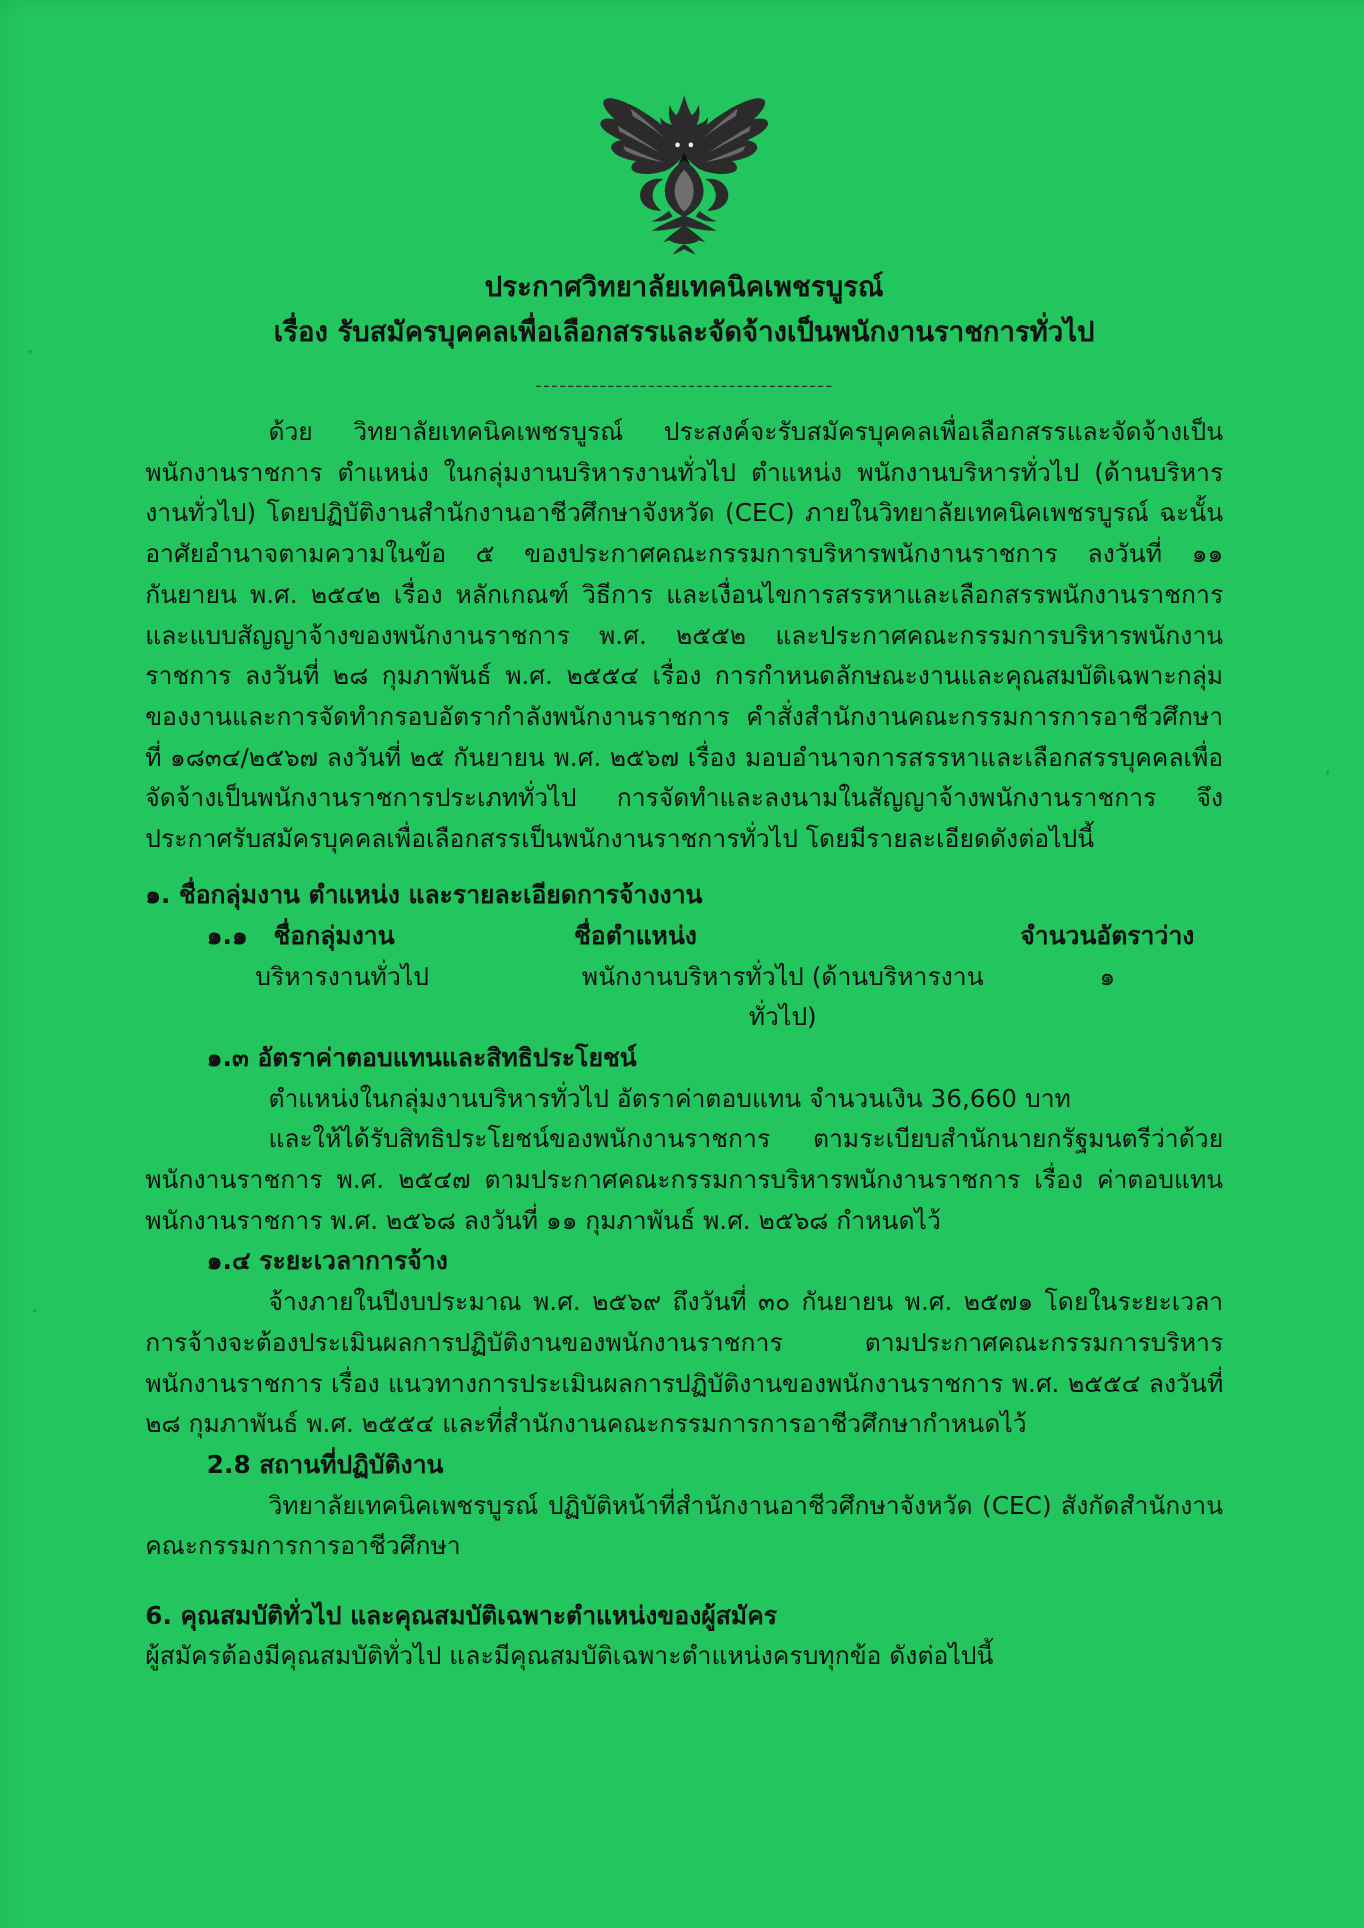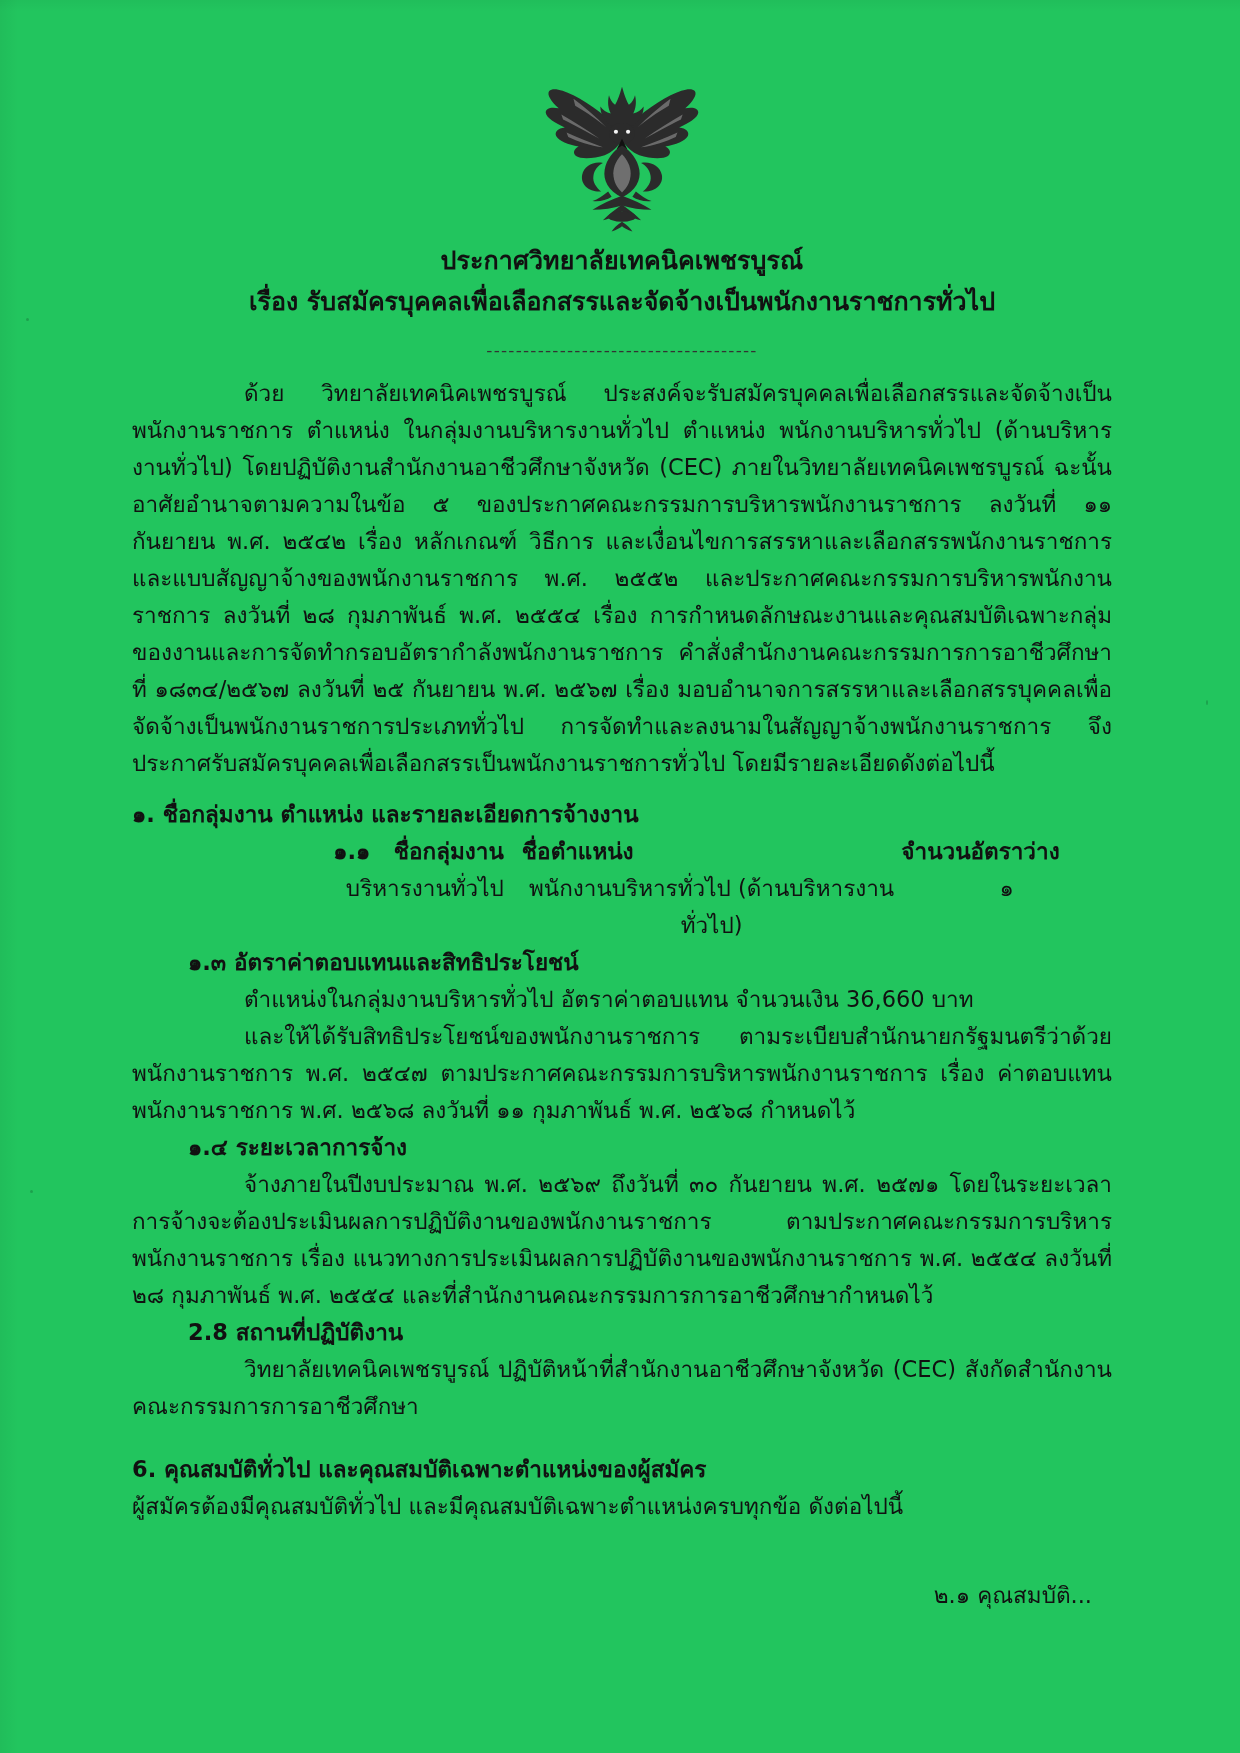--- a/index.html
+++ b/index.html
@@ -134,28 +134,28 @@
   .flow-para .lead { display: inline-block; width: 112px; }
 
   
   .pos-table {
     width: 100%;
     border-collapse: collapse;
     font-size: 22.5px;
     line-height: 37px;
   }
   .pos-table td { padding: 0; vertical-align: top; }
-  .col-group  { width: 300px; text-align: right; }
+  .col-group  { width: 300px; }
   .col-title  { width: 420px; text-align: center; }
   .col-count  { width: 230px; text-align: center; }
 
   .th-row td { font-weight: 700; }
   .th-row .col-group { padding-left: 56px; }
   .th-row .col-title { text-align: left; padding-left: 18px; }
-  .th-row .col-count { text-align: left; }
+  .th-row .col-count { text-align: center; }
 
   .td-row .col-group { padding-left: 100px; }
   .td-row .col-title { padding-left: 18px; }
   .td-row .col-count { text-align: center; }
   .spacer-md { height: 26px; }
 
   .footer-note {
     font-size: 22.5px;
     line-height: 37px;
     text-align: right;
@@ -277,16 +277,15 @@
     <div class="sub-head">2.8 สถานที่ปฏิบัติงาน</div>
     <div class="flow-para">
       <span class="lead"></span><span>วิทยาลัยเทคนิคเพชรบูรณ์ ปฏิบัติหน้าที่สำนักงานอาชีวศึกษาจังหวัด (CEC) สังกัดสำนักงานคณะกรรมการการอาชีวศึกษา</span>
     </div>
 
     <div class="spacer-md"></div>
 
     <div class="section-head" style="margin-top:0;">6. คุณสมบัติทั่วไป และคุณสมบัติเฉพาะตำแหน่งของผู้สมัคร</div>
     <div class="indent-para" style="padding-left:0;">ผู้สมัครต้องมีคุณสมบัติทั่วไป และมีคุณสมบัติเฉพาะตำแหน่งครบทุกข้อ ดังต่อไปนี้</div>
 
-    <div class="footer-note">๒.๑ คุณสมบัติ...</div>
 
   </div>
 </div>
 
 </body></html>

